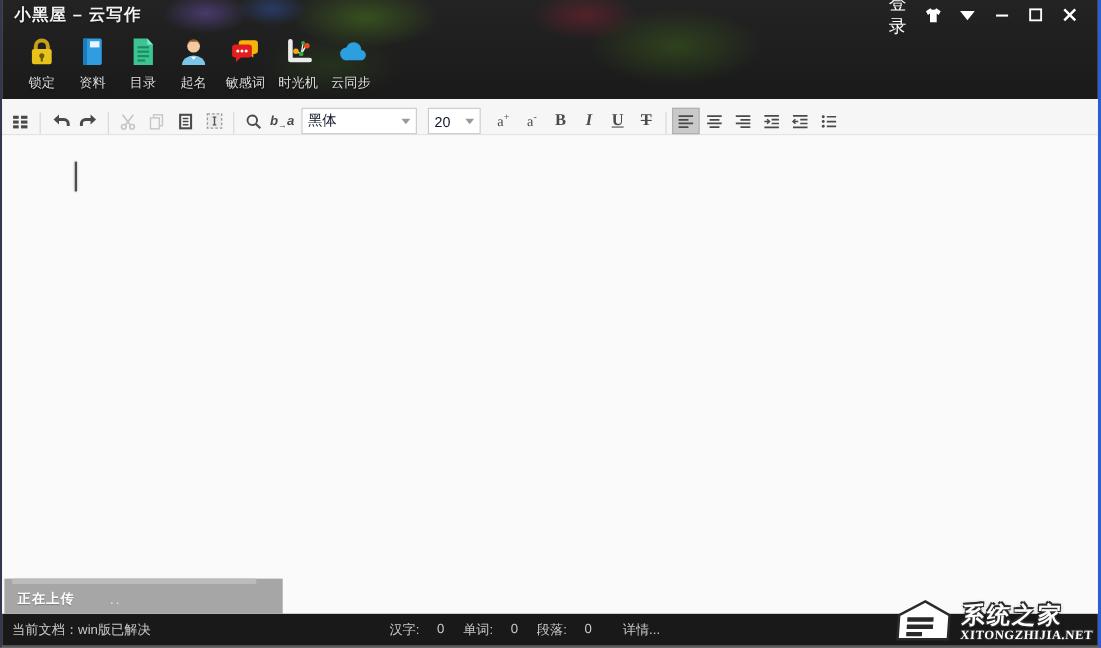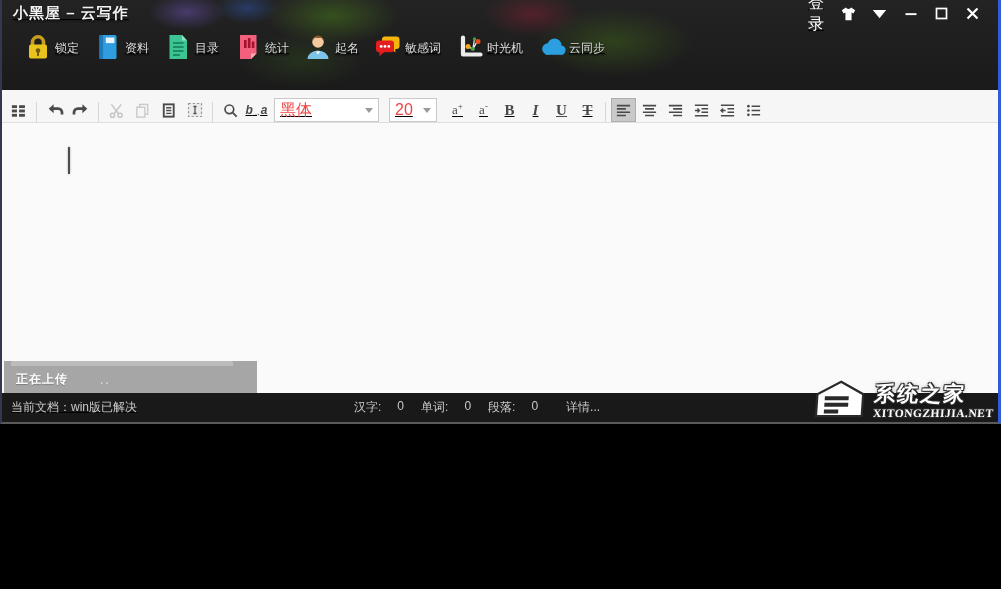--- a/index.html
+++ b/index.html
@@ -1,20 +1,20 @@
 <!DOCTYPE html>
 <html style="--header_bg: #232323; --toolbar_bg: #f6f6f7; --editor_bg: #fafafa; --statusbar_bg: #191919; --toast_bg: #a6a6a6; --window_border_right: #2f5bd8; --lock_gold: #e9c31c; --book_blue: #2f9de0; --catalog_green: #3cc492; --stats_pink: #f2607e; --bubble_red: #e31e1e; --bubble_yellow: #f5b50a; --cloud_blue: #2b9fe0;"><head>
 <meta charset="utf-8">
 <style>
   * { margin:0; padding:0; box-sizing:border-box; }
   html,body { width:1001px; height:589px; overflow:hidden; background:#000;
               font-family:"Liberation Sans","DejaVu Sans",sans-serif; }
-  .window { position:relative; width:1001px; height:424px; display:flex; flex-direction:column;
+  .window { position:relative; width:1001px; height:589px; display:flex; flex-direction:column;
             border-left:2px solid #33384e; border-right:3px solid var(--window_border_right,#2f5bd8);
-            border-bottom:2px solid #5a5a5a; background:var(--editor_bg,#fafafa);text-decoration:underline; }
+            border-bottom:2px solid #5a5a5a; background:var(--editor_bg,#fafafa); }
 
   
   .header { height:90px; flex:0 0 auto; color:#fff;
     background:
       radial-gradient(55px 26px at 185px 12px, rgba(104,78,168,.55), transparent 70%),
       radial-gradient(45px 22px at 245px 8px,  rgba(47,88,183,.45),  transparent 70%),
       radial-gradient(95px 40px at 330px 16px, rgba(74,126,26,.50),  transparent 70%),
       radial-gradient(70px 32px at 530px 14px, rgba(150,34,52,.42),  transparent 70%),
       radial-gradient(110px 48px at 612px 42px,rgba(72,122,26,.38),  transparent 72%),
       radial-gradient(90px 40px at 300px 60px, rgba(60,110,30,.25),  transparent 72%),
@@ -23,35 +23,35 @@
   .titlebar { height:27px; display:flex; align-items:center; }
   .app-title { font-size:15px; font-weight:bold; letter-spacing:1px; padding-left:11px; color:#f2f2f2;
                text-shadow:0 1px 2px rgba(0,0,0,.6); }
   .tb-controls { margin-left:auto; display:flex; align-items:center; gap:0; padding-right:10px; }
   .tb-controls .ctrl { width:31px; height:24px; display:flex; align-items:center; justify-content:center;
                        cursor:default; }
   .login { font-size:16px; color:#fff; width:auto; padding:0 6px; }
 
   
   .ribbon { display:flex; align-items:flex-start; padding:3px 0 0 13px; }
-  .ribbon-item { display:flex; align-items:center; padding:0 6px; min-width:44px; }
+  .ribbon-item { display:flex; flex-direction:column; align-items:center; padding:0 6px; min-width:44px; }
   .ribbon-item .ricon { width:34px; height:34px; display:flex; align-items:center; justify-content:center; }
   .ribbon-item .rlabel { font-size:12px; color:#dedede; margin-top:3px; white-space:nowrap;
                          text-shadow:0 1px 2px rgba(0,0,0,.7); }
 
   
   .toolbar { height:33px; flex:0 0 auto; background:var(--toolbar_bg,#f6f6f7);
              border-bottom:1px solid #dedede; display:flex; align-items:flex-end; padding:0 4px; gap:1px; }
   .tbtn { width:25px; height:24px; display:flex; align-items:center; justify-content:center;
           border:1px solid transparent; color:#4a4a4a; font-size:14px; }
   .tbtn.selected { background:#c9c9c9; border-color:#aeaeae; }
   .tbtn.disabled { color:#c6c6c6; }
   .sep { width:1px; height:20px; background:#d6d6d6; margin:0 4px; flex:0 0 auto; }
   .dd { height:22px; background:#fff; border:1px solid #c9c9c9; display:flex; align-items:center;
-        padding:11px 5px; font-size:16px; color:#ef4444; }
+        padding:11px 5px; font-size:13px; color:#0f172a; }
   .dd .dd-arrow { margin-left:auto; width:0; height:0; border-left:4px solid transparent;
                   border-right:4px solid transparent; border-top:5px solid #9a9a9a; }
   .dd.font { width:105px; margin-left:4px; }
   .dd.size { width:48px; margin-left:9px; }
   .glyph-serif { font-family:"Liberation Serif","DejaVu Serif",serif; font-size:15px; }
   .b { font-weight:bold; }  .i { font-style:italic; font-weight:bold; }
   .u { text-decoration:underline; font-weight:bold; }
   .s { text-decoration:line-through; font-weight:bold; }
   .az { font-size:13px; color:#4a4a4a; } .az sup { font-size:9px; }
   .replace-glyph { font-size:12px; font-weight:bold; color:#4a4a4a; font-style:italic; }
@@ -154,32 +154,20 @@
           <svg width="32" height="32" viewBox="0 0 32 32">
             <path d="M7.5 4 H20 l5 5.5 V28 H7.5 Z" style="fill:var(--catalog_green,#3cc492)"></path>
             <path d="M20 4 l5 5.5 H20 Z" fill="#8ce4c4"></path>
             <rect x="11" y="11" width="10.5" height="2" fill="#1b8c63"></rect>
             <rect x="11" y="15" width="10.5" height="2" fill="#1b8c63"></rect>
             <rect x="11" y="19" width="10.5" height="2" fill="#1b8c63"></rect>
             <rect x="11" y="23" width="7" height="2" fill="#1b8c63"></rect>
           </svg>
         </span>
         <span class="rlabel">目录</span>
-      </div>
-      <div class="ribbon-item">
-        <span class="ricon">
-          <svg width="32" height="32" viewBox="0 0 32 32">
-            <path d="M8 4 H24.5 V22.5 L19 28 H8 Z" style="fill:var(--stats_pink,#f2607e)"></path>
-            <path d="M24.5 22.5 L19 28 V22.5 Z" fill="#f9a8ba"></path>
-            <rect x="12" y="9" width="2.6" height="8" fill="#a4122c"></rect>
-            <rect x="15.9" y="7" width="2.6" height="10" fill="#a4122c"></rect>
-            <rect x="19.8" y="10.5" width="2.6" height="6.5" fill="#a4122c"></rect>
-          </svg>
-        </span>
-        <span class="rlabel">统计</span>
       </div>
       <div class="ribbon-item">
         <span class="ricon">
           <svg width="32" height="32" viewBox="0 0 32 32">
             <circle cx="16" cy="11" r="5.8" fill="#f3c9a0"></circle>
             <path d="M10.2 10.4 a5.8 5.8 0 0 1 11.6 0 l-2.2 -3.4 h-7.2 z" fill="#8f5c28"></path>
             <path d="M5.5 28 a10.5 8.6 0 0 1 21 0 z" fill="#7cc4e8"></path>
             <path d="M13.8 20.6 l2.2 2.8 2.2 -2.8 z" fill="#fff"></path>
           </svg>
         </span>

